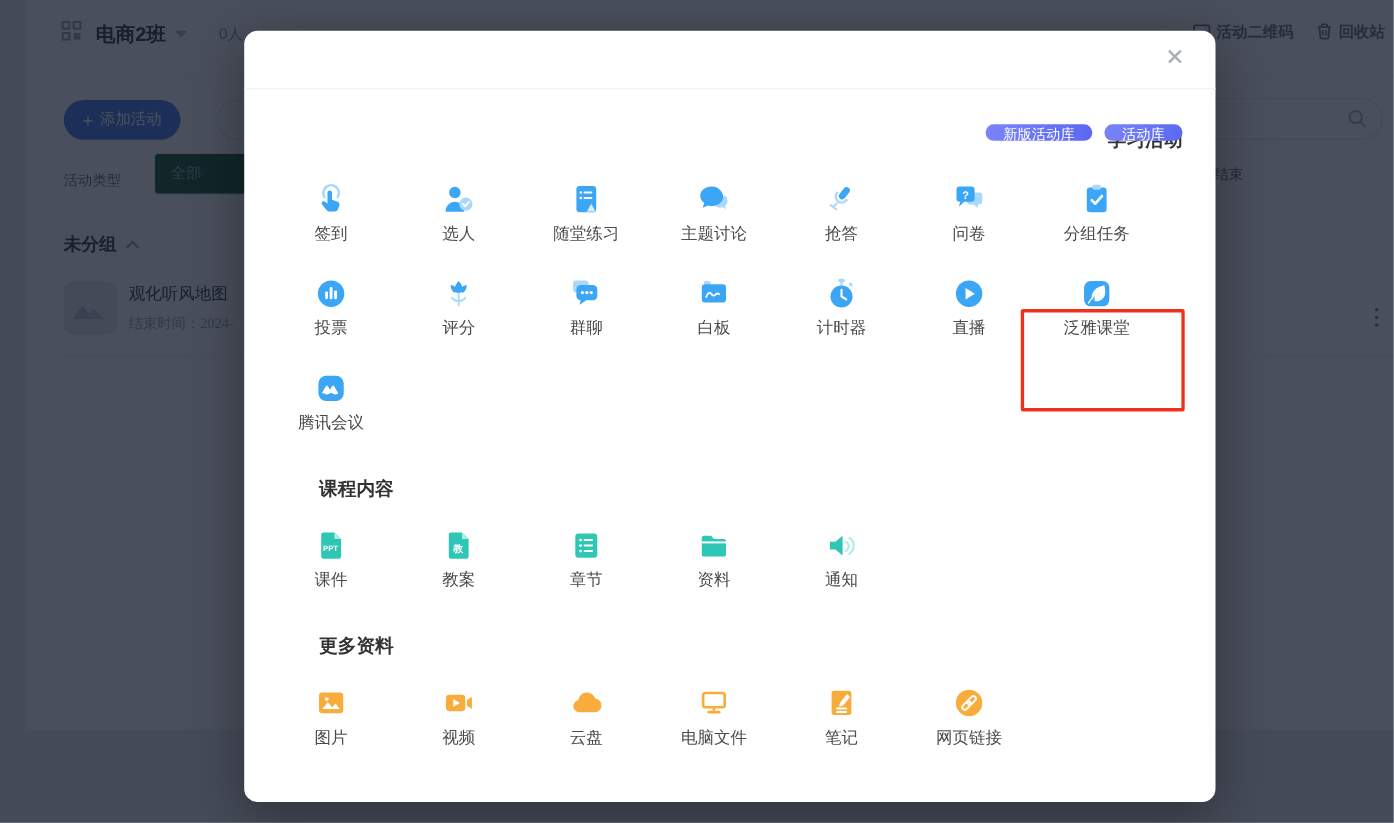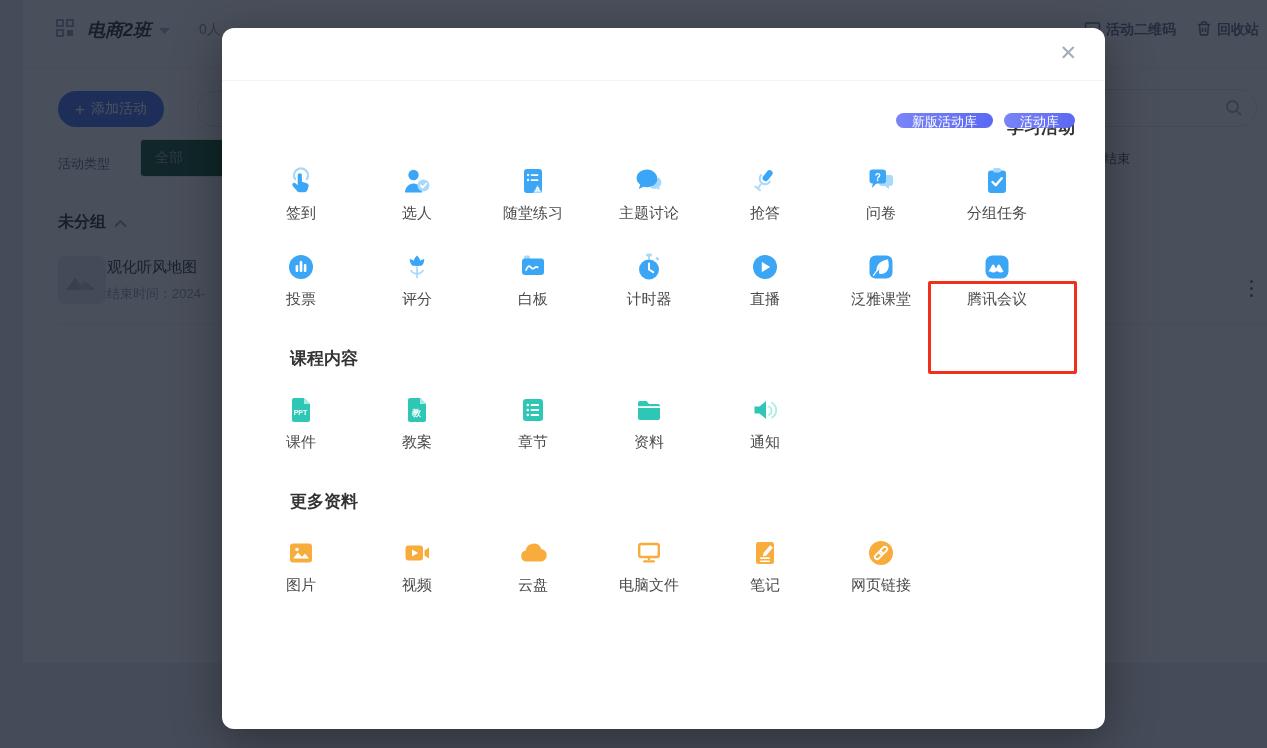--- a/index.html
+++ b/index.html
@@ -4,36 +4,36 @@
 <style>
   * { margin:0; padding:0; box-sizing:border-box; }
   html,body { width:1267px; height:748px; }
   body { font-family:"Liberation Sans","DejaVu Sans",sans-serif; background:#edeff3; position:relative; overflow:hidden; }
   .page { position:absolute; inset:0; }
 
   
   .content-area { position:absolute; left:23px; top:0; width:1244px; height:663px; background:#fff; }
   .class-header-divider { position:absolute; left:0; right:0; top:68px; height:1px; background:#f0f1f4; }
   .class-header { position:absolute; left:32px; top:18px; display:flex; align-items:center; gap:8px; }
-  .class-title { font-size:18px; font-weight:700; color:#333; margin-left:4px;font-style:italic; }
+  .class-title { font-size:18px; font-weight:700; color:#333; margin-left:4px; }
   .member-count { font-size:14px; color:#8b93a3; margin-left:21px; }
   .top-actions { position:absolute; right:8px; top:20px; display:flex; align-items:center; gap:20px; font-size:14px; color:#667085; }
   .top-actions .act { display:flex; align-items:center; gap:5px; cursor:pointer;font-weight:bold; }
   .add-btn { position:absolute; left:35px; top:91px; width:106px; height:36px; border-radius:18px; background:#4a7bf7; color:#fff; font-size:14px; display:flex; align-items:center; justify-content:center; gap:6px; border:none; cursor:pointer; }
   .ghost-pill { position:absolute; left:174px; top:91px; width:92px; height:36px; border-radius:18px; background:#fff; border:1px solid #dbe2f5; }
   .search-pill { position:absolute; right:10px; top:89px; width:262px; height:38px; border-radius:19px; background:#fff; border:1px solid #e6e8ee; }
   .search-pill .mag { position:absolute; right:12px; top:8px; }
   .filter-row { position:absolute; left:35px; top:139px; display:flex; align-items:center; }
   .filter-label { font-size:13px; color:#6b7280; margin-top:12px; }
   .filter-select { margin-left:30px; width:130px; height:38px; border:1px solid #e8e8e8; border-radius:4px; background:#14532d; display:flex; align-items:center; padding:0 14px; font-size:14px; color:#9aa0ab; }
   .clipped-text { position:absolute; left:1081px; top:150px; font-size:13px; color:#555; }
   .group-header { position:absolute; left:35px; top:212px; display:flex; align-items:center; gap:8px; font-size:16px; font-weight:700; color:#333; }
   .activity-row { position:absolute; left:35px; top:256px; display:flex; }
   .thumb { width:48px; height:48px; border-radius:8px; background:#e7eaf0; display:flex; align-items:center; justify-content:center; }
-  .activity-meta { margin-left:1px; padding-top:2px; }
+  .activity-meta { margin-left:11px; padding-top:2px;font-family:Liberation Serif, serif; }
   .activity-title { font-size:15px; color:#333; }
   .activity-sub { font-size:13px; color:#9aa0ab; margin-top:8px; }
   .row-dots { position:absolute; right:14px; top:280px; display:flex; flex-direction:column; gap:4px; cursor:pointer; }
   .row-dots i { width:3px; height:3px; border-radius:50%; background:#646b78; }
   .list-divider { position:absolute; left:35px; right:0; top:323px; height:1px; background:#eef0f3; }
 
   
   .overlay { position:absolute; inset:0; background:rgba(16,24,40,0.76); z-index:10; }
   .modal { position:absolute; left:222px; top:28px; width:883px; height:701px; background:#fff; border-radius:12px; z-index:20; box-shadow:0 12px 48px rgba(0,0,0,.35); }
   .modal-header { height:53px; border-bottom:1px solid #f2f3f5; position:relative; }
@@ -241,20 +241,33 @@
                 <g stroke="#A8D8FB" stroke-width="1.7" fill="none" stroke-linecap="round">
                   <path d="M16 16.5v10"></path>
                   <path d="M16 22.5c-2.3.3-4.6-.8-6-2.9"></path>
                   <path d="M16 22.5c2.3.3 4.6-.8 6-2.9"></path>
                 </g>
               </svg></span>
             <span class="label">评分</span>
           </div>
           <div class="cell">
             <span class="icon"><svg width="32" height="32" viewBox="0 0 32 32">
+                <rect x="4" y="4" width="14" height="11" rx="3" fill="#A8D8FB"></rect>
+                <rect x="7" y="8" width="19" height="14" rx="4" fill="#3BA6F5"></rect>
+                <path d="M11 21l-1 5 6-4z" fill="#3BA6F5"></path>
+                <g fill="#fff">
+                  <circle cx="12.5" cy="15" r="1.5"></circle>
+                  <circle cx="16.5" cy="15" r="1.5"></circle>
+                  <circle cx="20.5" cy="15" r="1.5"></circle>
+                </g>
+              </svg></span>
+            <span class="label">群聊</span>
+          </div>
+          <div class="cell">
+            <span class="icon"><svg width="32" height="32" viewBox="0 0 32 32">
                 <rect x="7" y="4.5" width="6" height="4" rx="1.5" fill="#A8D8FB"></rect>
                 <rect x="5" y="7.5" width="22" height="16.5" rx="3" fill="#3BA6F5"></rect>
                 <path d="M9 19c1.6-3.8 3.2-4.8 4.5-2.9 1.3 1.8 2.7 2 4 .7 1-1 2.3-1.3 3.2-.4" stroke="#fff" stroke-width="1.7" fill="none" stroke-linecap="round"></path>
               </svg></span>
             <span class="label">白板</span>
           </div>
           <div class="cell">
             <span class="icon"><svg width="32" height="32" viewBox="0 0 32 32">
                 <rect x="13" y="2.5" width="6" height="3" rx="1.5" fill="#A8D8FB"></rect>
                 <rect x="15" y="5" width="2" height="3.5" fill="#A8D8FB"></rect>

